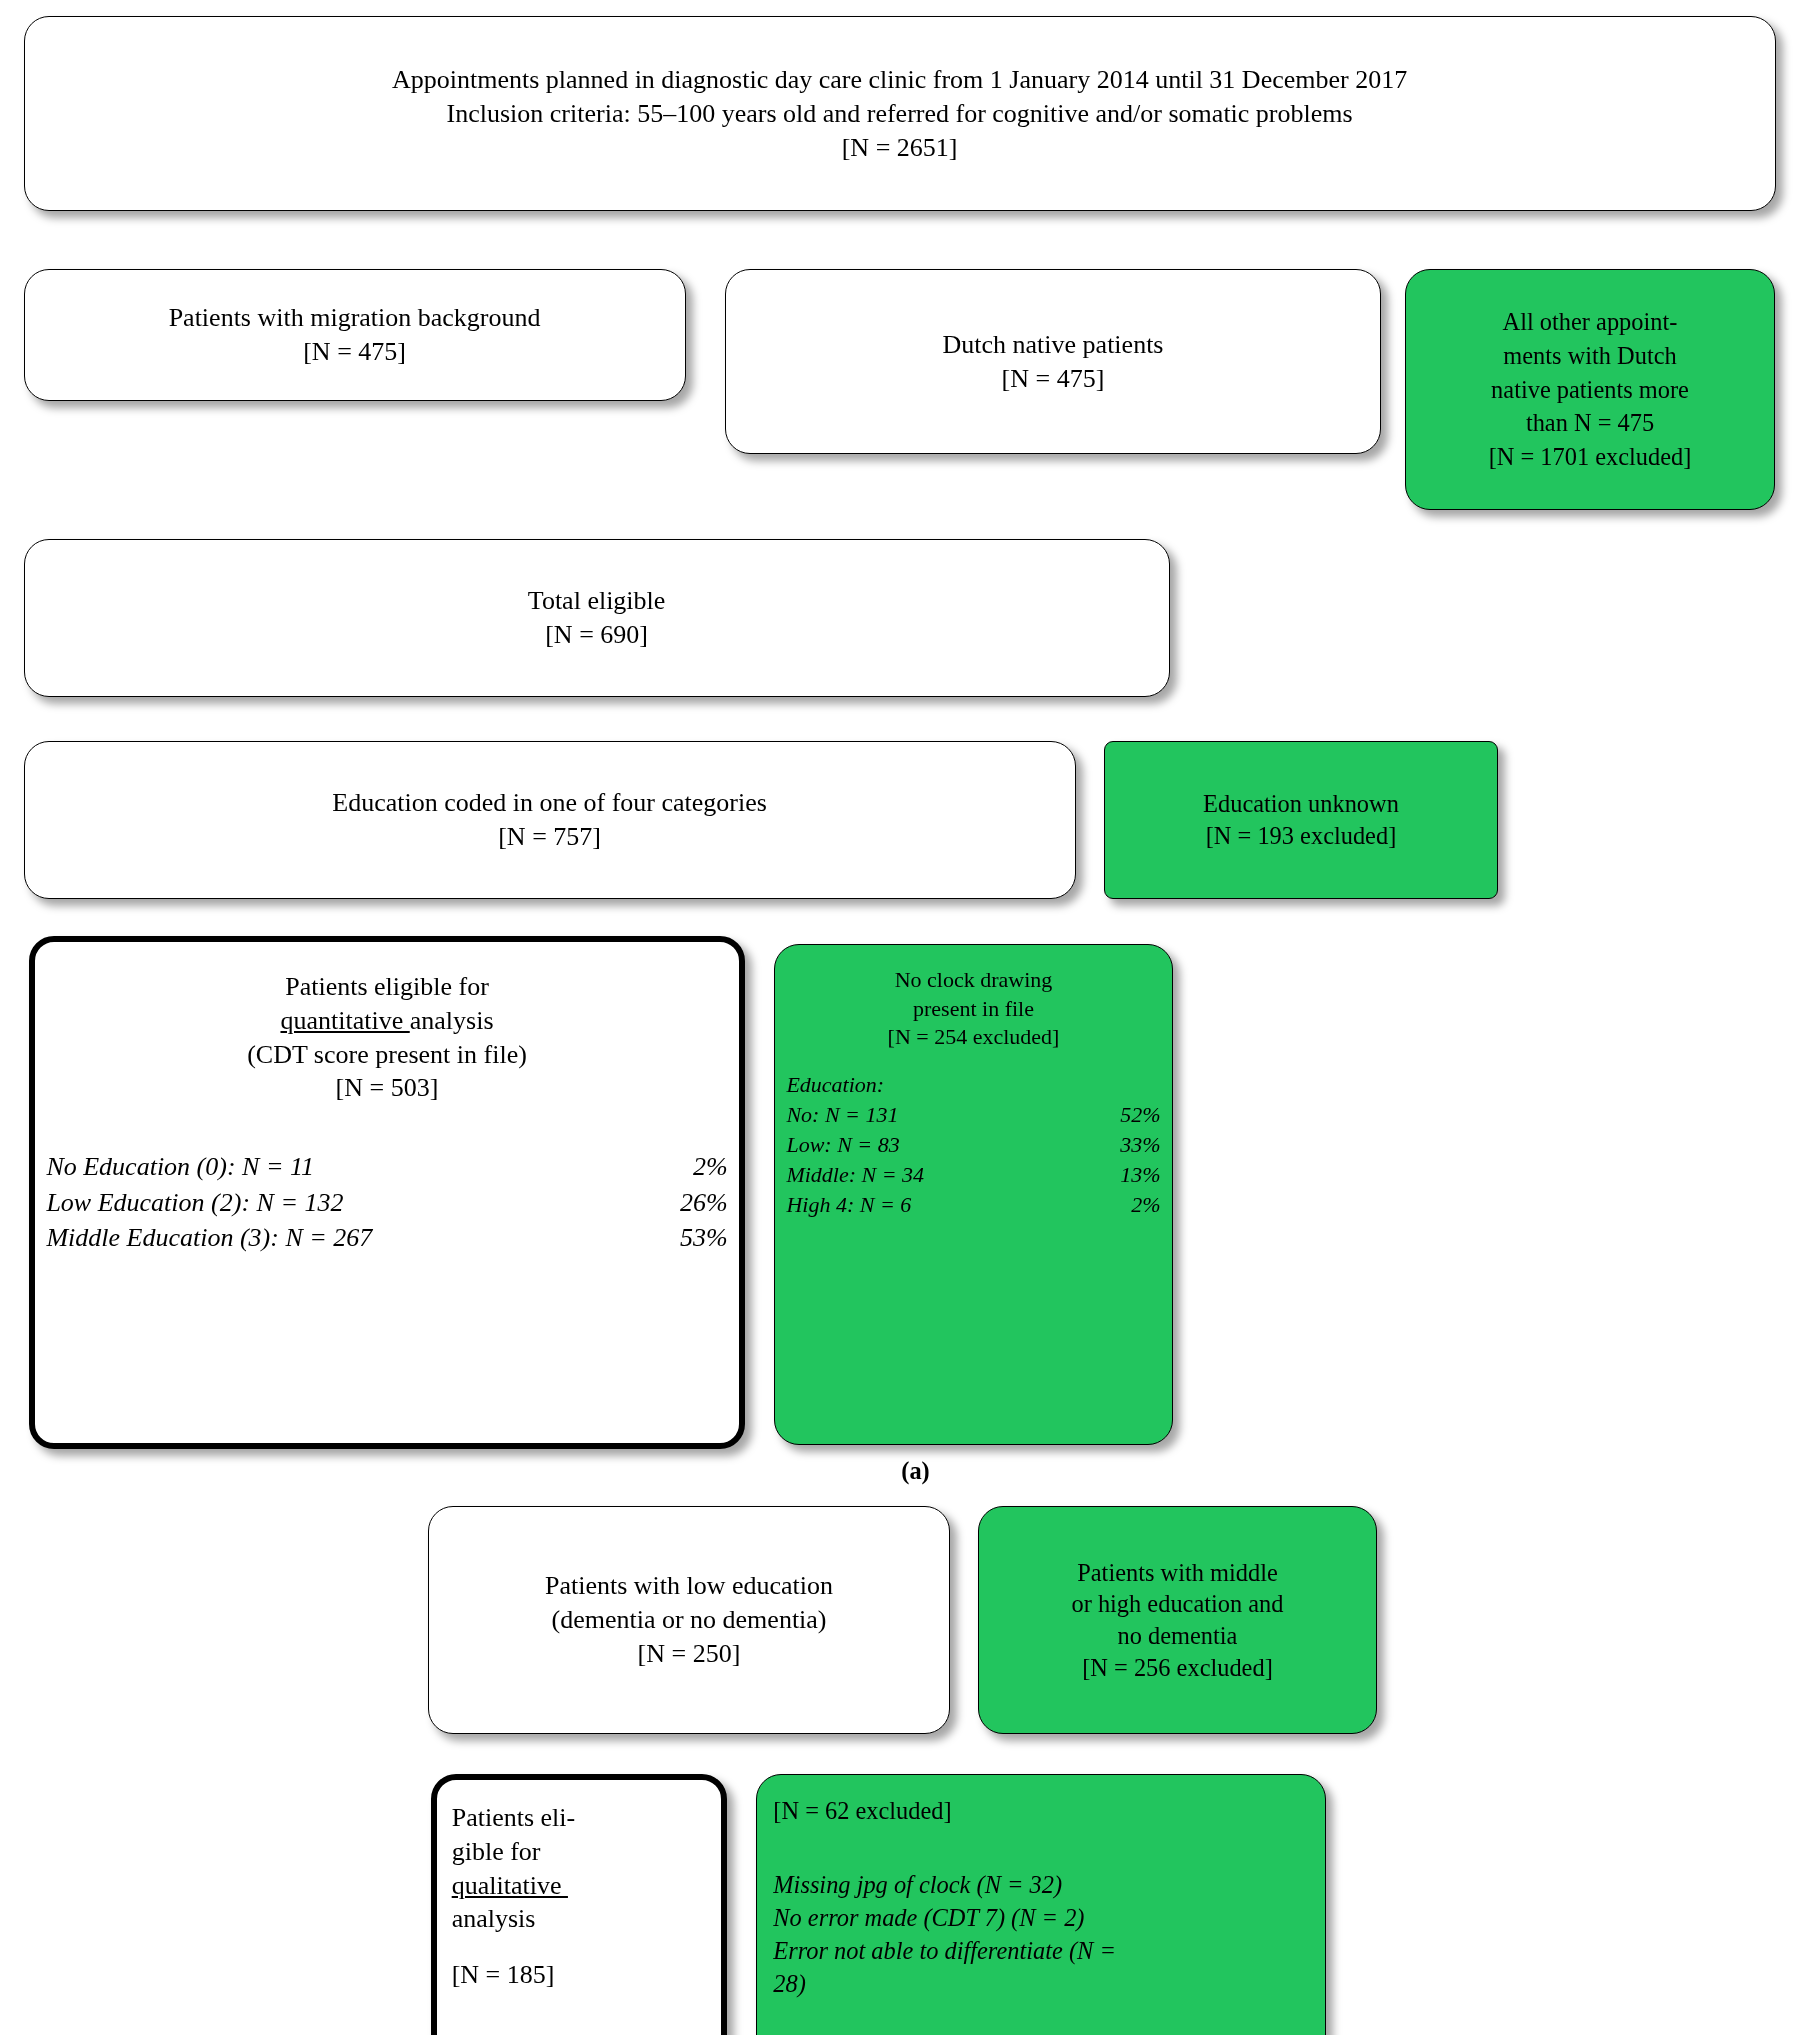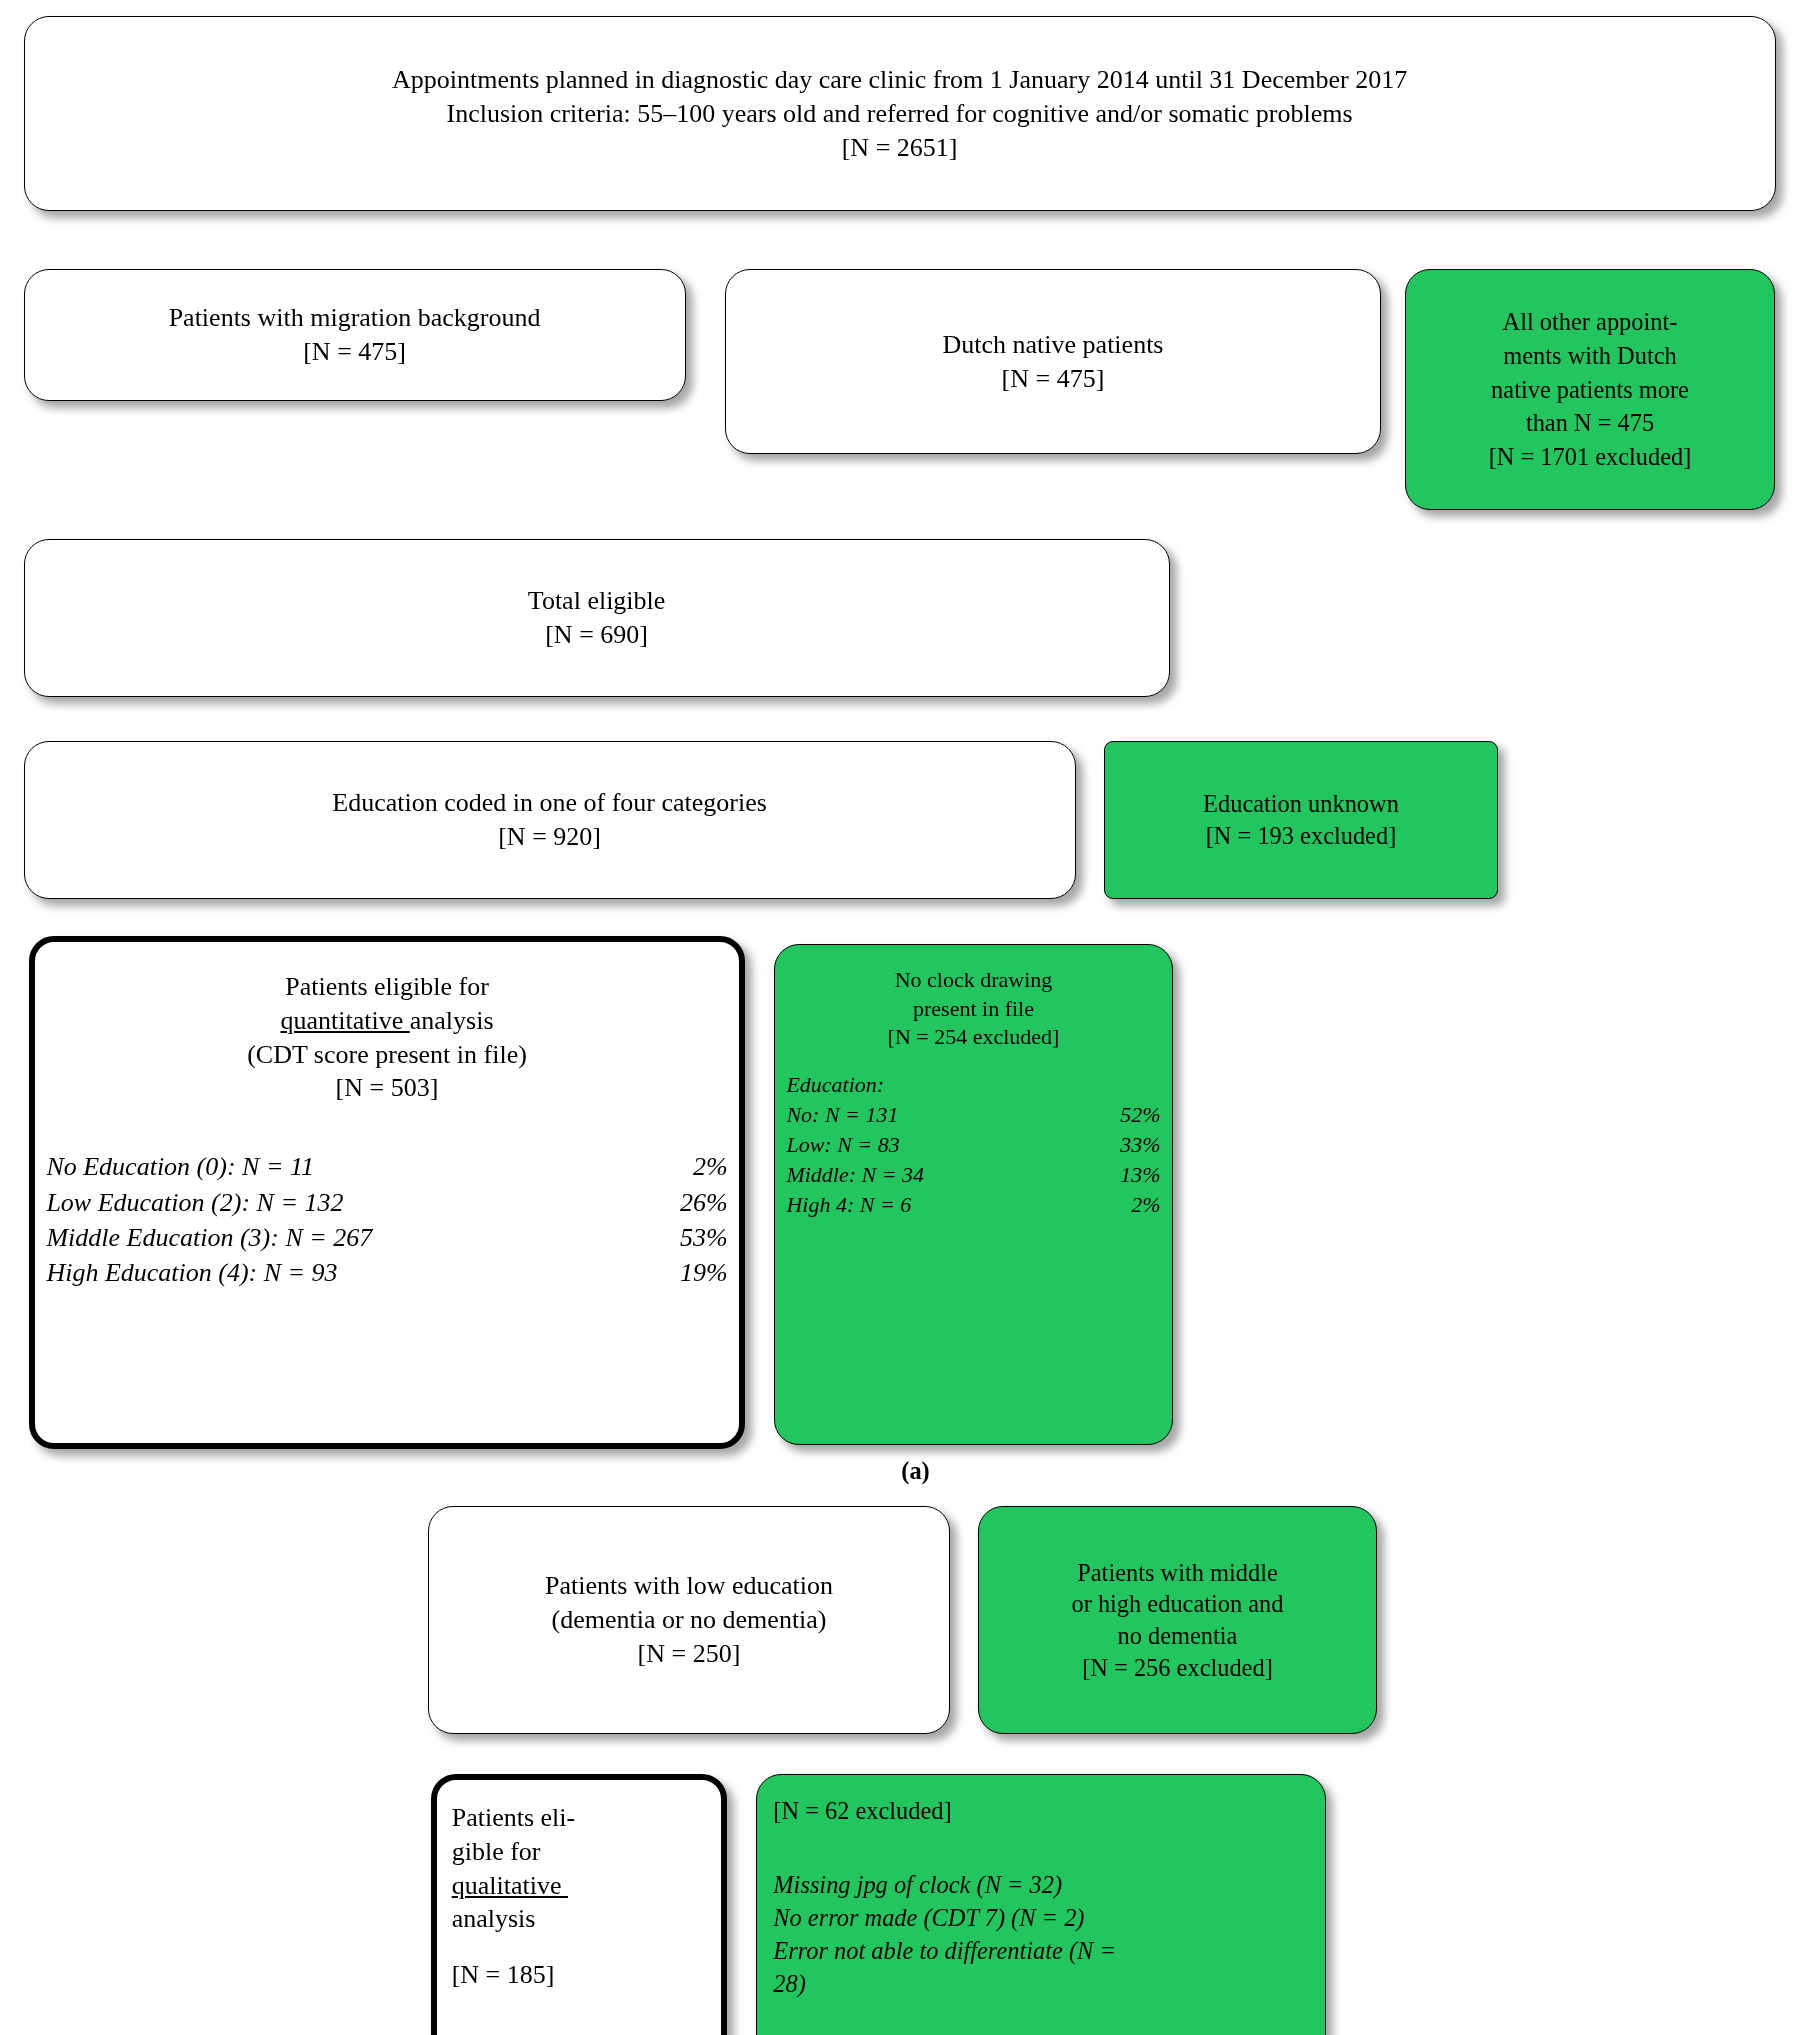--- a/index.html
+++ b/index.html
@@ -123,21 +123,21 @@
   <span class="line">[N = 1701 excluded]</span>
 </div>
 
 <div class="flow-box" id="box-eligible">
   <span class="line">Total eligible</span>
   <span class="line">[N = 690]</span>
 </div>
 
 <div class="flow-box" id="box-edu-coded">
   <span class="line">Education coded in one of four categories</span>
-  <span class="line">[N = 920]</span>
+  <span class="line">[N = 757]</span>
 </div>
 
 <div class="flow-box grey" id="box-edu-unk">
   <span class="line">Education unknown</span>
   <span class="line">[N = 193 excluded]</span>
 </div>
 
 <div class="flow-box bold-outline" id="box-quant">
   <span class="line">Patients eligible for</span>
   <span class="line"><span class="underline">quantitative </span><span>analysis</span></span>
@@ -150,24 +150,20 @@
       <span class="lbl">No Education (0): N = 11</span>
       <span class="pct">2%</span>
     </div>
     <div class="detail-row">
       <span class="lbl">Low Education (2): N = 132</span>
       <span class="pct">26%</span>
     </div>
     <div class="detail-row">
       <span class="lbl">Middle Education (3): N = 267</span>
       <span class="pct">53%</span>
-    </div>
-    <div class="detail-row">
-      <span class="lbl">High Education (4): N = 93</span>
-      <span class="pct">19%</span>
     </div>
   </div>
 </div>
 
 <div class="flow-box grey" id="box-noclock">
   <span class="line">No clock drawing</span>
   <span class="line">present in file</span>
   <span class="line">[N = 254 excluded]</span>
   <span class="spacer-line"></span>
   <div class="detail-block">

